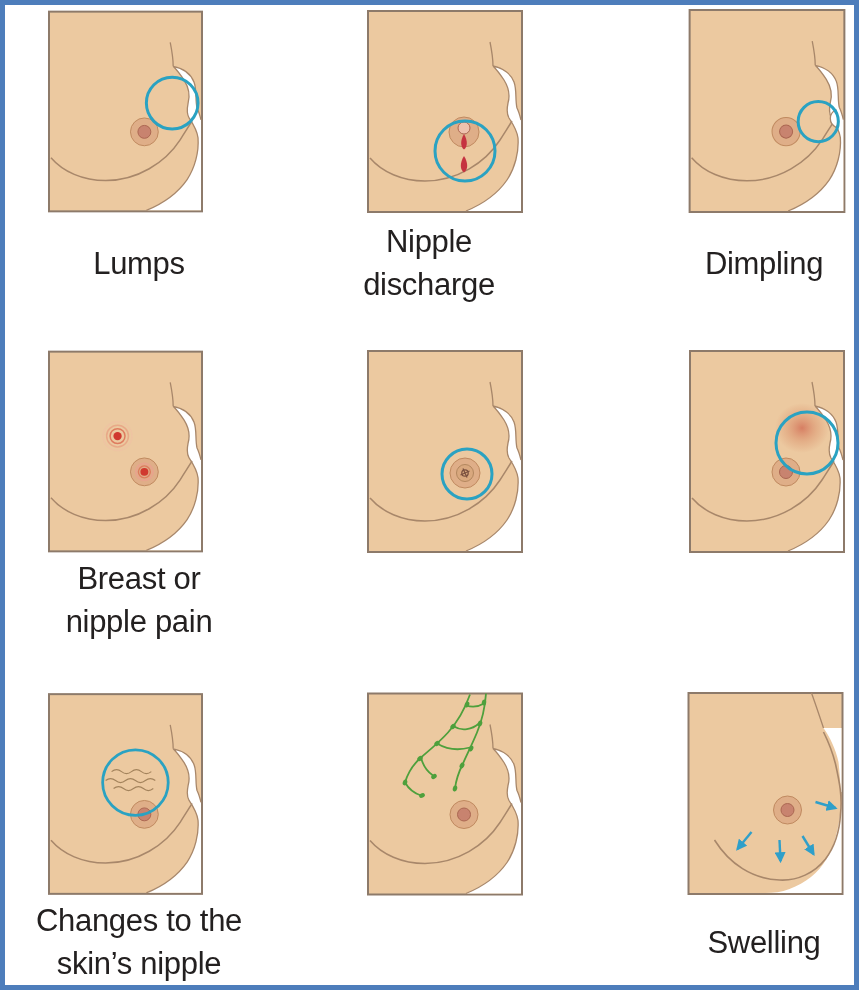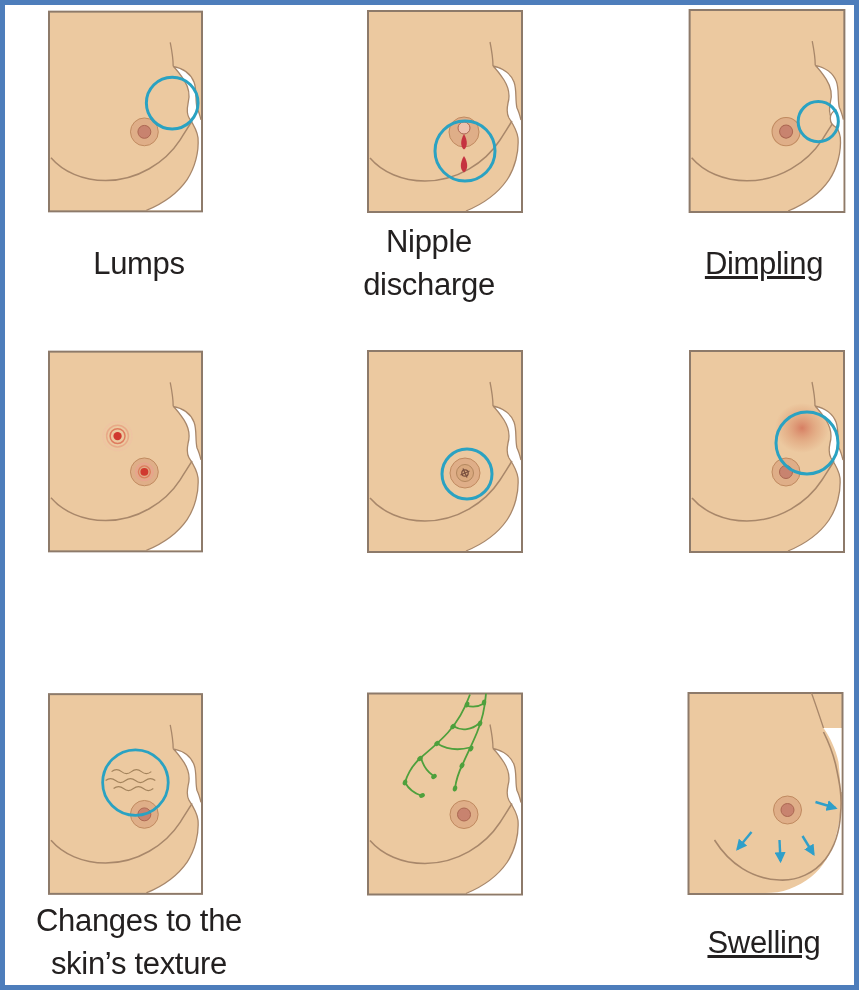--- a/index.html
+++ b/index.html
@@ -31,21 +31,21 @@
   .art-7{left:43px; top:687px; width:155px; height:204px;}
   .art-8{left:362px;top:687px; width:156px; height:204px;}
   .art-9{left:682px;top:687px; width:157px; height:203px;}
   
   .lab-r1{top:213px; height:92px;}
   .lab-r2{top:551px; height:90px;}
   .lab-r3{top:893px; height:90px;}
   
   .lab-c1{left:0px;   width:268px;}
   .lab-c2{left:284px; width:280px;}
-  .lab-c3{left:664px; width:190px;text-decoration:underline;}
+  .lab-c3{left:664px; width:190px;}
 </style>
 </head>
 <body>
 
 <svg width="0" height="0" style="position:absolute" aria-hidden="true">
   <defs>
     <radialGradient id="blushGrad">
       <stop offset="0%" stop-color="#d4765c" stop-opacity="0.9"></stop>
       <stop offset="55%" stop-color="#dd9a74" stop-opacity="0.55"></stop>
       <stop offset="100%" stop-color="#dd9a74" stop-opacity="0"></stop>
@@ -113,20 +113,22 @@
       <circle cx="97" cy="122" r="6" fill="none" stroke="#dd7257" stroke-width="1.4" opacity="0.85"></circle>
       <circle cx="97" cy="122" r="4" fill="var(--pain-red)"></circle>
       <g>
         <circle cx="70" cy="86" r="4.2" fill="var(--pain-red)"></circle>
         <circle cx="70" cy="86" r="7.5" fill="none" stroke="#dd7257" stroke-width="1.5" opacity="0.9"></circle>
         <circle cx="70" cy="86" r="11" fill="none" stroke="#e79b7d" stroke-width="1.5" opacity="0.7"></circle>
         <circle cx="70" cy="86" r="14.5" fill="none" stroke="#f0bfa4" stroke-width="1.5" opacity="0.55"></circle>
       </g>
     </svg>
   </div>
+  <div class="label lab-r2 lab-c1">Breast or
+nipple pain</div>
 
   <div class="art art-5">
     <svg viewBox="0 0 156 203">
       <use href="#base"></use>
       <circle cx="98" cy="123" r="15" fill="var(--areola)" stroke="var(--areola-line)" stroke-width="1"></circle>
       <circle cx="98" cy="123" r="8.5" fill="#d9a87e" stroke="#b3875e" stroke-width="1"></circle>
       <g stroke="#7b5140" stroke-width="1.3" fill="none">
         <circle cx="98" cy="123" r="3.2"></circle>
         <path d="M98,123 L102.5,121 M98,123 L96,118.5 M98,123 L93.5,125 M98,123 L100,127.5"></path>
       </g>
@@ -149,21 +151,21 @@
         <use href="#areola-std"></use>
       <g fill="none" stroke="#9c7c55" stroke-width="1.2" opacity="0.9">
         <path d="M64,79 q5,-4 10,0 t10,0 t10,0 t10,0"></path>
         <path d="M58,88 q5,-4 10,0 t10,0 t10,0 t10,0 t10,0"></path>
         <path d="M66,96 q5,-4 10,0 t10,0 t10,0 t10,0"></path>
       </g>
       <circle cx="88" cy="90" r="33" fill="none" stroke="var(--circle-blue)" stroke-width="2.8"></circle>
     </svg>
   </div>
   <div class="label lab-r3 lab-c1">Changes to the
-skin’s texture</div>
+skin’s nipple</div>
 
   <div class="art art-8">
     <svg viewBox="0 0 156 203">
       <use href="#base"></use>
         <use href="#areola-std"></use>
       <g fill="none" stroke="var(--lymph-green)" stroke-width="1.8">
         <path d="M103,2 C98,16 90,30 81,40 C72,50 62,58 54,65 C46,72 41,80 38,90"></path>
         <path d="M119,1 C118,15 115,28 110,40 C105,52 100,62 96,71 C92,79 89,87 88,96"></path>
         <path d="M99,13 C105,15 112,14 117,11"></path>
         <path d="M87,34 C95,39 105,37 112,31"></path>

